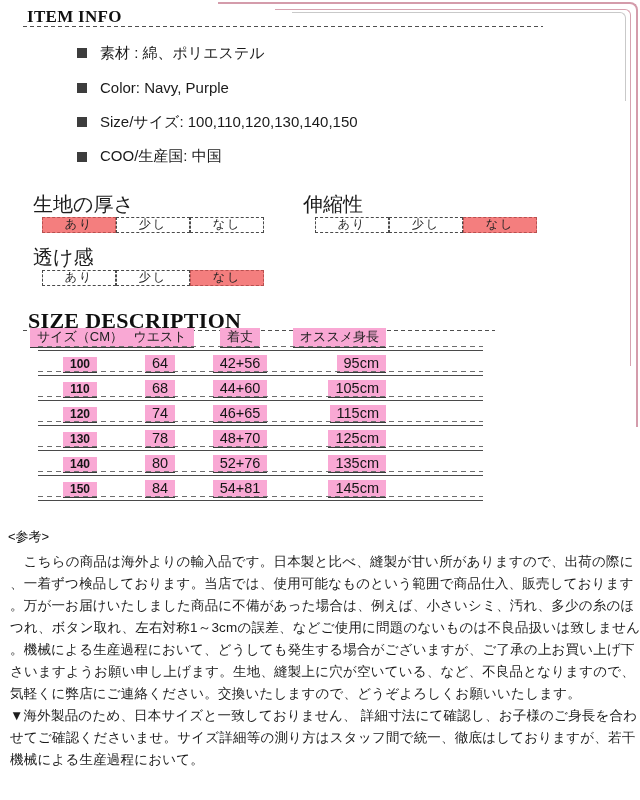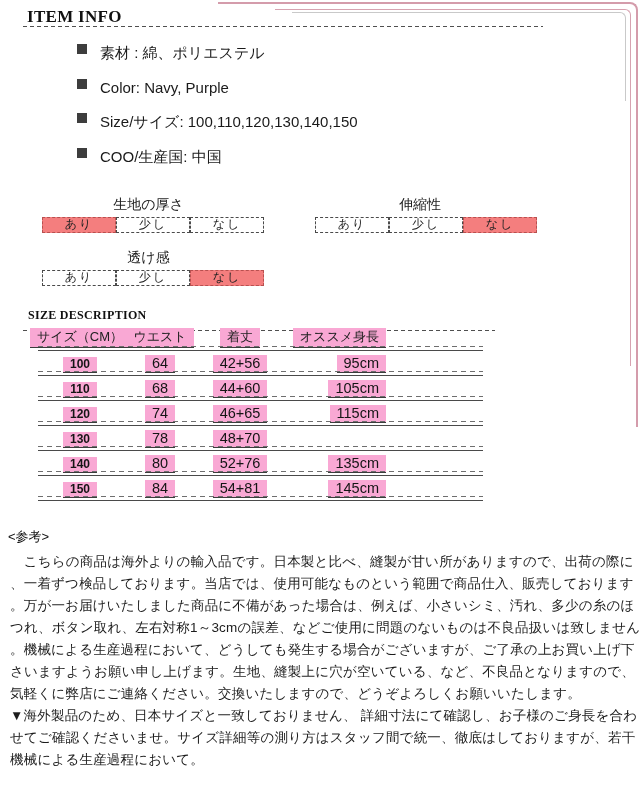--- a/index.html
+++ b/index.html
@@ -30,26 +30,26 @@
     font-family:"Liberation Serif","DejaVu Serif",serif;
     font-weight:bold;font-size:17px;color:#101010;letter-spacing:.3px;
   }
   .dashed-rule{
     position:absolute;z-index:1;height:2px;
     background:repeating-linear-gradient(90deg,#4f4f4f 0 4px,transparent 4px 7px);
     background-size:100% 1.4px;background-repeat:no-repeat;background-position:top left;
   }
   
   .bullets{position:absolute;left:33px;top:44px;z-index:1;}
-  .bullet-row{display:flex;align-items:flex-start;height:18px;margin-bottom:16.5px;padding-left:44px;}
+  .bullet-row{display:flex;align-items:center;height:18px;margin-bottom:16.5px;padding-left:44px;}
   .sq{width:10px;height:10px;background:#3d3d3d;margin-right:13px;flex:0 0 auto;}
   .btext{font-size:15px;color:#1a1a1a;white-space:nowrap;}
   
   .attr-group{position:absolute;z-index:1;}
-  .attr-label{font-size:14px;color:#1c1c1c;height:20px;line-height:20px;white-space:nowrap;text-align:center;}
+  .attr-label{font-size:20px;color:#1c1c1c;height:20px;line-height:20px;white-space:nowrap;}
   .chips{display:flex;gap:0;margin-top:3px;}
   .g1 .chips,.g3 .chips{margin-left:9px;}
   .g2 .chips{margin-left:12px;}
   .chip{
     box-sizing:border-box;width:74px;height:16px;border:1.5px dashed #4a4a4a;
     font-size:12px;line-height:13px;text-align:center;letter-spacing:2px;color:#222;
     background:#fff;
   }
   .chip.selected{background:#f47e7e;border-color:#b8504f;}
   
@@ -127,21 +127,21 @@
 
   <div class="attr-group g3" style="left:33px;top:247px;">
     <div class="attr-label">透け感</div>
     <div class="chips">
       <div class="chip">あり</div>
       <div class="chip">少し</div>
       <div class="chip selected">なし</div>
     </div>
   </div>
 
-  <div class="sec-title" style="left:28px;top:308px;font-size:12px;">SIZE DESCRIPTION</div>
+  <div class="sec-title" style="left:28px;top:308px;font-size:22px;">SIZE DESCRIPTION</div>
   <div class="dashed-rule" style="left:23px;top:330px;width:472px;"></div>
 
   <div class="size-table">
     <div class="sizerow header">
       <div class="cell c1">
           <span class="u">サイズ（CM）</span>
         </div>
       <div class="cell c2">
           <span class="u">ウエスト</span>
         </div>
@@ -205,20 +205,23 @@
     </div>
     <div class="sizerow">
       <div class="cell c1">
           <span class="u val b">130</span>
         </div>
       <div class="cell c2">
           <span class="u val">78</span>
         </div>
       <div class="cell c3">
           <span class="u val">48+70</span>
+        </div>
+      <div class="cell c4">
+          <span class="u val">125cm</span>
         </div>
       <i class="dash"></i>
         <i class="solid"></i>
     </div>
     <div class="sizerow">
       <div class="cell c1">
           <span class="u val b">140</span>
         </div>
       <div class="cell c2">
           <span class="u val">80</span>

